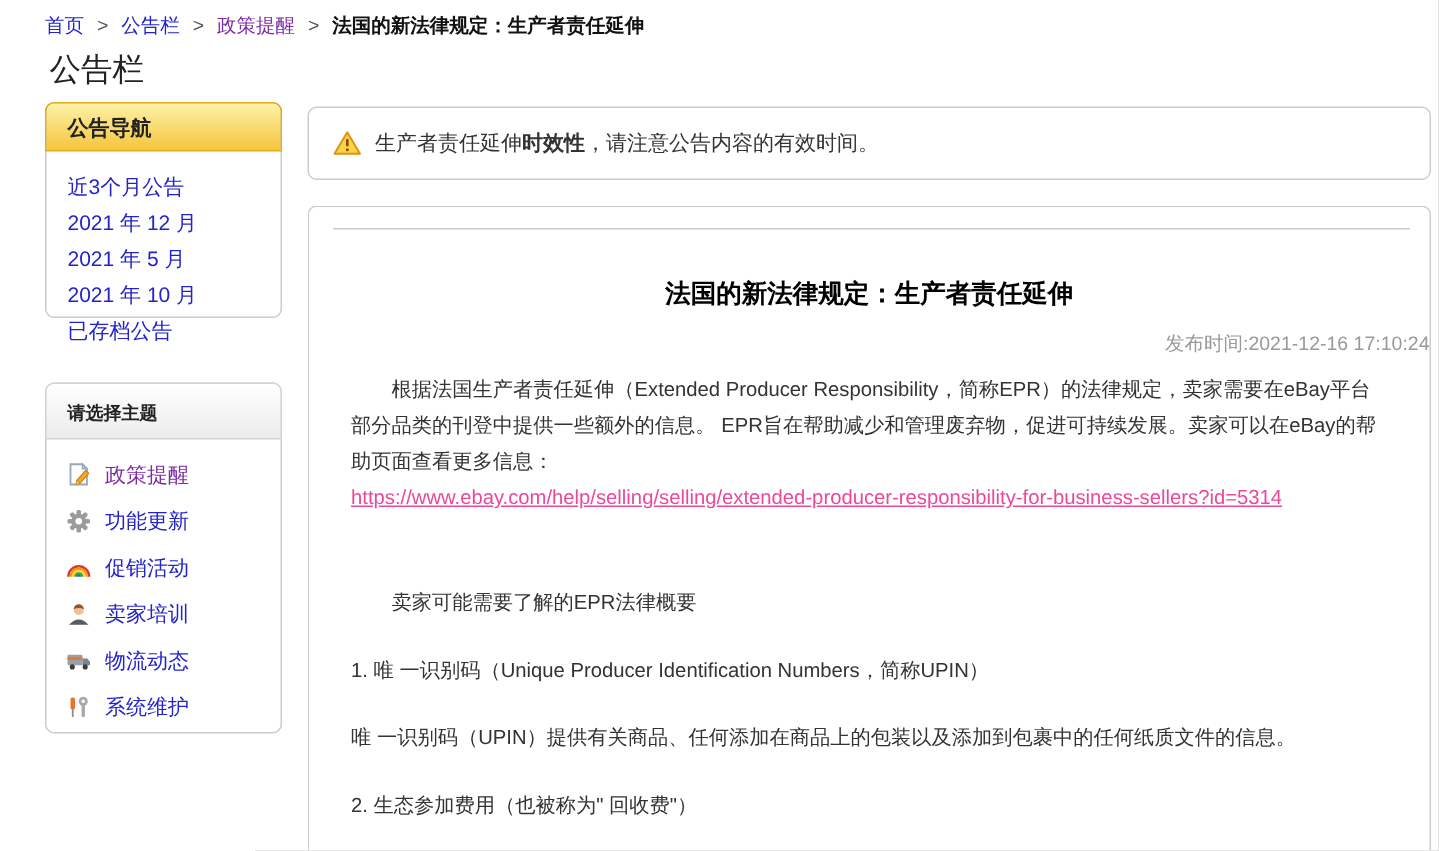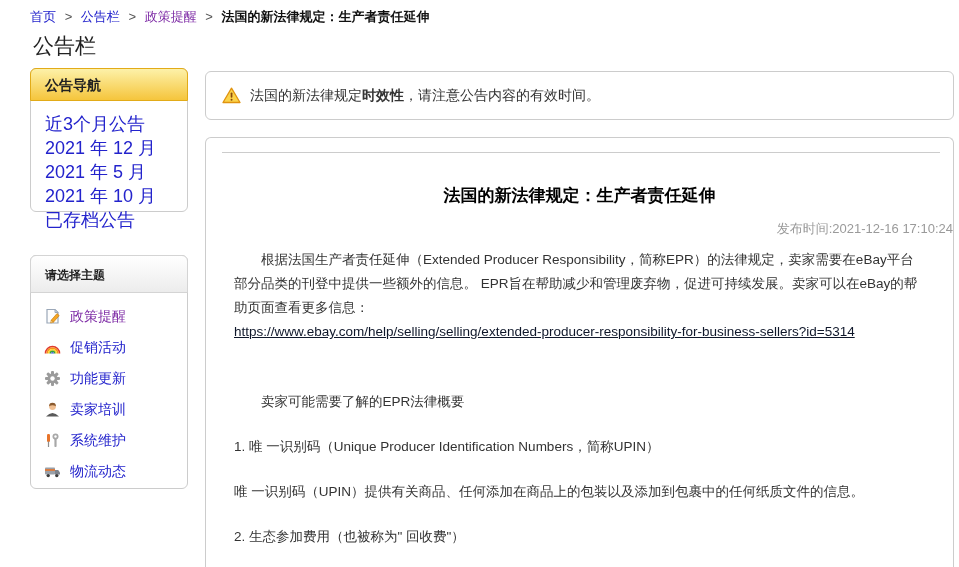--- a/index.html
+++ b/index.html
@@ -23,21 +23,21 @@
   .side-box { position:absolute; left:30px; width:158px; background:#fff;
     border:1px solid #ccc; border-radius:6px; }
   .nav-box { top:68px; height:144px; }
   .nav-box-header {
     margin:-1px; height:33px; line-height:33px; padding-left:14px;
     font-size:14px; font-weight:bold; color:#222;
     background:linear-gradient(#fdf1a9,#f5c53c);
     border:1px solid #e2ab18; border-radius:6px 6px 0 0;
   }
   .nav-links { padding:12px 14px 0 14px; }
-  .nav-links a { display:block; font-size:18px; line-height:24px; color:#2323cc; }
+  .nav-links a { display:block; font-size:14px; line-height:24px; color:#2323cc; }
 
   .topic-box { top:255px; height:234px; }
   .topic-header {
     margin:-1px -1px 0 -1px; height:38px; line-height:38px; padding-left:14px;
     font-size:12px; font-weight:bold; color:#222;
     background:linear-gradient(#ffffff,#ececec);
     border:1px solid #d4d4d4; border-radius:6px 6px 0 0;
   }
   .topic-items { padding:8px 0 0 13px; }
   .topic-item { display:flex; align-items:center; height:31px; font-size:14px; }
@@ -57,21 +57,21 @@
   .content-box {
     position:absolute; left:205px; top:137px; width:749px; height:430px;
     border:1px solid #ccc; border-bottom:none; border-radius:6px 6px 0 0;
   }
   .content-hr { height:0; border-top:1px solid #ccc; margin:14px 13px 0 16px; }
   .article-title { text-align:center; font-size:17px; font-weight:bold; color:#000; margin-top:31px; }
   .publish-time { text-align:right; font-size:13px; color:#9a9a9a; margin-top:13px; }
   .article-body { padding:0 28px; font-size:13.5px; line-height:24px; color:#333;margin-top:10px; }
   .article-body p { margin:0; }
   .intro { margin-top:41px; text-indent:2em; }
-  .link-line a { color:#0f172a; text-decoration:underline; }
+  .link-line a { color:#ec4899; text-decoration:underline; }
   .section-heading { font-weight:normal; margin-top:46px !important; padding-left:2em; }
   .body-item { margin-top:21px !important; }
 </style>
 </head>
 <body>
 
 <div class="breadcrumb">
   <a class="link-blue">首页</a>
   <span class="sep">&gt;</span>
   <a class="link-blue">公告栏</a>
@@ -103,84 +103,84 @@
         <path d="M3 1.5 h8 l3 3 V15 H3 Z" fill="#fdfdfd" stroke="#9aa7b8" stroke-width="1.2"></path>
         <path d="M11 1.5 l3 3 h-3 Z" fill="#d7dee8" stroke="#9aa7b8" stroke-width="1"></path>
         <path d="M7.2 12.2 L13 5.6 L15.2 7.6 L9.4 14.2 Z" fill="#f5a623" stroke="#c87d10" stroke-width="0.7"></path>
         <path d="M7.2 12.2 L9.4 14.2 L6.6 15 Z" fill="#ffd98c" stroke="#c87d10" stroke-width="0.6"></path>
       </svg>
       <a class="visited">政策提醒</a>
     </div>
 
     <div class="topic-item">
       <svg class="ticon" viewBox="0 0 17 17">
-        <path d="M1.5 14.5 A7 7 0 0 1 15.5 14.5" fill="none" stroke="#e03a2f" stroke-width="1.6"></path>
-        <path d="M3.1 14.5 A5.4 5.4 0 0 1 13.9 14.5" fill="none" stroke="#f6921e" stroke-width="1.6"></path>
-        <path d="M4.7 14.5 A3.8 3.8 0 0 1 12.3 14.5" fill="none" stroke="#ffd324" stroke-width="1.6"></path>
-        <path d="M6.3 14.5 A2.2 2.2 0 0 1 10.7 14.5" fill="none" stroke="#3aa234" stroke-width="1.6"></path>
-        <path d="M7.7 14.5 A0.8 0.8 0 0 1 9.3 14.5" fill="none" stroke="#3a5fd0" stroke-width="1.4"></path>
-      </svg>
-      <a>促销活动</a>
-    </div>
-
-    <div class="topic-item">
-      <svg class="ticon" viewBox="0 0 17 17">
         <g fill="#9b9b9b">
           <rect x="7" y="1" width="3" height="15" rx="1"></rect>
           <rect x="7" y="1" width="3" height="15" rx="1" transform="rotate(45 8.5 8.5)"></rect>
           <rect x="7" y="1" width="3" height="15" rx="1" transform="rotate(90 8.5 8.5)"></rect>
           <rect x="7" y="1" width="3" height="15" rx="1" transform="rotate(135 8.5 8.5)"></rect>
           <circle cx="8.5" cy="8.5" r="5"></circle>
         </g>
         <circle cx="8.5" cy="8.5" r="2.2" fill="#ffffff"></circle>
       </svg>
       <a>功能更新</a>
     </div>
 
     <div class="topic-item">
       <svg class="ticon" viewBox="0 0 17 17">
+        <path d="M1.5 14.5 A7 7 0 0 1 15.5 14.5" fill="none" stroke="#e03a2f" stroke-width="1.6"></path>
+        <path d="M3.1 14.5 A5.4 5.4 0 0 1 13.9 14.5" fill="none" stroke="#f6921e" stroke-width="1.6"></path>
+        <path d="M4.7 14.5 A3.8 3.8 0 0 1 12.3 14.5" fill="none" stroke="#ffd324" stroke-width="1.6"></path>
+        <path d="M6.3 14.5 A2.2 2.2 0 0 1 10.7 14.5" fill="none" stroke="#3aa234" stroke-width="1.6"></path>
+        <path d="M7.7 14.5 A0.8 0.8 0 0 1 9.3 14.5" fill="none" stroke="#3a5fd0" stroke-width="1.4"></path>
+      </svg>
+      <a>促销活动</a>
+    </div>
+
+    <div class="topic-item">
+      <svg class="ticon" viewBox="0 0 17 17">
         <path d="M2 15.5 Q8.5 8.5 15 15.5 Z" fill="#5a5a5a"></path>
         <circle cx="8.5" cy="5.6" r="3.4" fill="#f0bf92"></circle>
         <path d="M5.1 5.2 A3.4 3.4 0 0 1 11.9 5.2 Q8.5 3.4 5.1 5.2 Z" fill="#8a5a2e"></path>
       </svg>
       <a>卖家培训</a>
+    </div>
+
+    <div class="topic-item">
+      <svg class="ticon" viewBox="0 0 17 17">
+        <rect x="1" y="4.5" width="10" height="7" rx="0.8" fill="#9aa0a8"></rect>
+        <rect x="1" y="6.2" width="10" height="1.6" fill="#e8742a"></rect>
+        <path d="M11 7 h3.2 l1.8 2.4 V11.5 H11 Z" fill="#7d838c"></path>
+        <circle cx="4.2" cy="12.6" r="1.7" fill="#3c3c3c"></circle>
+        <circle cx="12.8" cy="12.6" r="1.7" fill="#3c3c3c"></circle>
+      </svg>
+      <a>物流动态</a>
     </div>
 
     <div class="topic-item">
       <svg class="ticon" viewBox="0 0 17 17">
         <rect x="3" y="2" width="3" height="8" rx="1.2" fill="#e8742a"></rect>
         <rect x="3.9" y="9.5" width="1.2" height="5.5" fill="#8d8d8d"></rect>
         <circle cx="11.5" cy="4.5" r="3" fill="#a8a8a8"></circle>
         <circle cx="11.5" cy="4.5" r="1.2" fill="#ffffff"></circle>
         <rect x="10.4" y="6.5" width="2.2" height="8.5" rx="0.8" fill="#a8a8a8"></rect>
       </svg>
       <a>系统维护</a>
     </div>
 
-    <div class="topic-item">
-      <svg class="ticon" viewBox="0 0 17 17">
-        <rect x="1" y="4.5" width="10" height="7" rx="0.8" fill="#9aa0a8"></rect>
-        <rect x="1" y="6.2" width="10" height="1.6" fill="#e8742a"></rect>
-        <path d="M11 7 h3.2 l1.8 2.4 V11.5 H11 Z" fill="#7d838c"></path>
-        <circle cx="4.2" cy="12.6" r="1.7" fill="#3c3c3c"></circle>
-        <circle cx="12.8" cy="12.6" r="1.7" fill="#3c3c3c"></circle>
-      </svg>
-      <a>物流动态</a>
-    </div>
-
   </div>
 </div>
 
 <div class="notice-box">
   <svg class="wicon" viewBox="0 0 19 17">
     <path d="M9.5 1.2 L18 15.5 H1 Z" fill="#fbd34a" stroke="#e0930f" stroke-width="1.3" stroke-linejoin="round"></path>
     <rect x="8.7" y="5.5" width="1.7" height="5.2" rx="0.8" fill="#8a4a10"></rect>
     <circle cx="9.55" cy="12.8" r="1" fill="#8a4a10"></circle>
   </svg>
-  <span>法国的新法律规定</span>
+  <span>生产者责任延伸</span>
     <span class="notice-bold">时效性</span>
     <span>，请注意公告内容的有效时间。</span>
 </div>
 
 <div class="content-box">
   <div class="content-hr"></div>
   <div class="article-title">法国的新法律规定：生产者责任延伸</div>
   <div class="publish-time">发布时间:2021-12-16 17:10:24</div>
 
   <div class="article-body">

